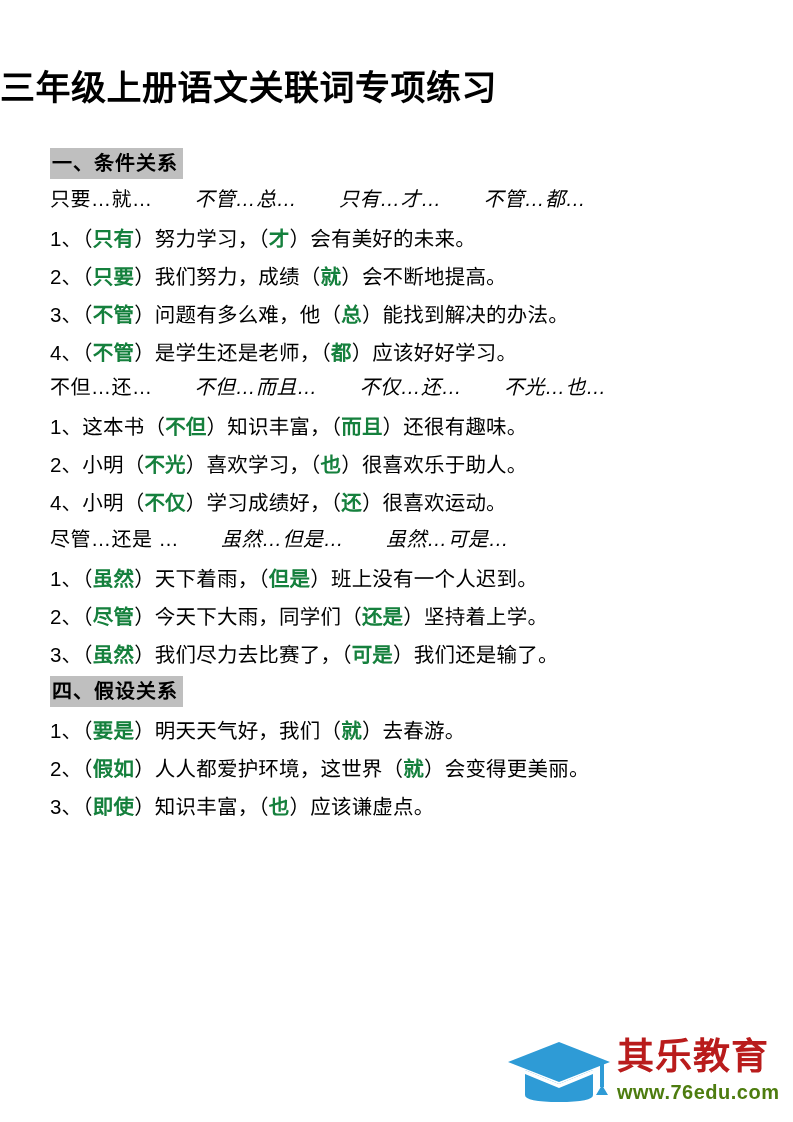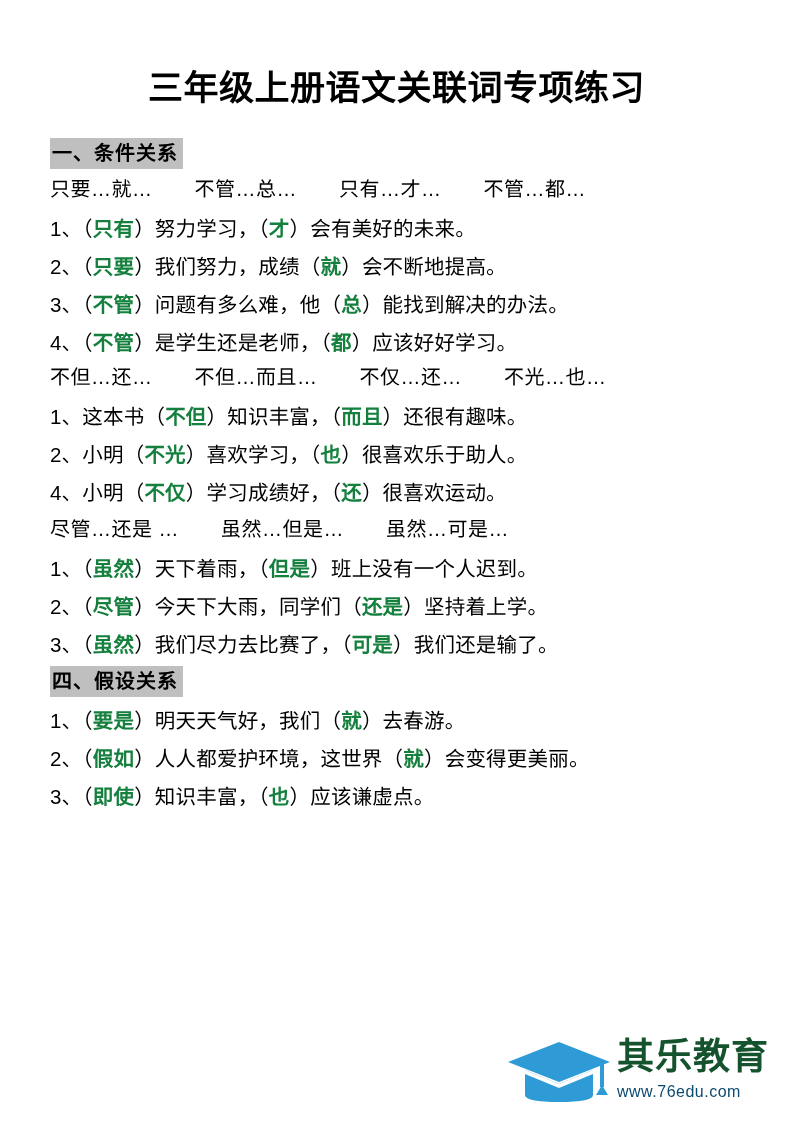--- a/index.html
+++ b/index.html
@@ -21,32 +21,32 @@
     inset: 0;
     padding: 0;
   }
 
   
   .doc-title {
     position: absolute;
     top: 66px;
     left: 0;
     width: 793px;
-    text-align: center;
+    text-align: left;
     font-size: 35px;
     line-height: 44px;
     font-weight: 700;
     letter-spacing: 0.5px;
     color: #000;
   }
 
   
   .content {
     position: absolute;
-    top: 138px;
+    top: 148px;
     left: 50px;
     width: 700px;
   }
 
   
   .section-heading {
     margin: 0 0 5px 0;
     font-size: 20px;
     line-height: 28px;
     font-weight: 700;
@@ -67,20 +67,21 @@
     margin: 0 0 6px 0;
     white-space: nowrap;
     color: #000;
     letter-spacing: 0.5px;
   }
   .connectors .conn {
     display: inline-block;
   }
   .connectors .conn + .conn {
     margin-left: 42px;
+    font-style: italic;
   }
 
   
   .exercise {
     font-size: 20.5px;
     line-height: 38px;
     margin: 0;
     white-space: nowrap;
     color: #000;
     letter-spacing: 0.2px;
@@ -113,29 +114,29 @@
   }
   .logo-text {
     position: absolute;
     left: 112px;
     top: 0px;
   }
   .logo-name {
     font-size: 37px;
     line-height: 44px;
     font-weight: 700;
-    color: #14532d;
+    color: #b91c1c;
     letter-spacing: 1px;
     white-space: nowrap;
   }
   .logo-url {
-    font-size: 16px;
+    font-size: 20px;
     line-height: 26px;
-    font-weight: 400;
-    color: #0c4a6e;
+    font-weight: 700;
+    color: #4d7c0f;
     letter-spacing: 0.5px;
     white-space: nowrap;
   }
 </style>
 </head>
 <body>
 
 <div class="page">
 
   <div class="doc-title">三年级上册语文关联词专项练习</div>

